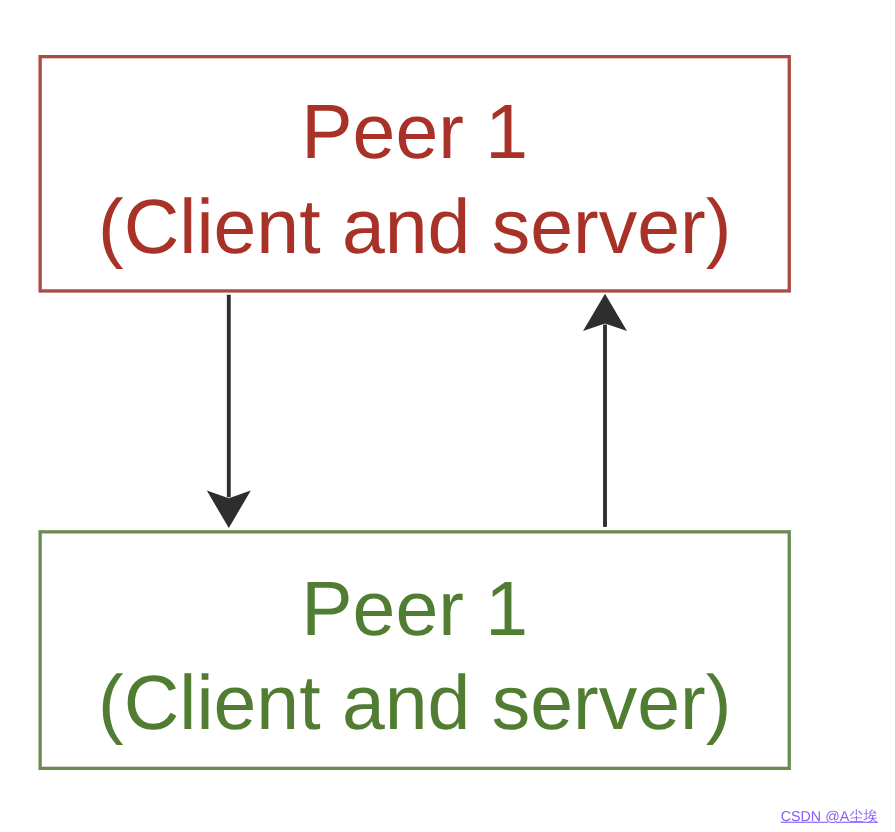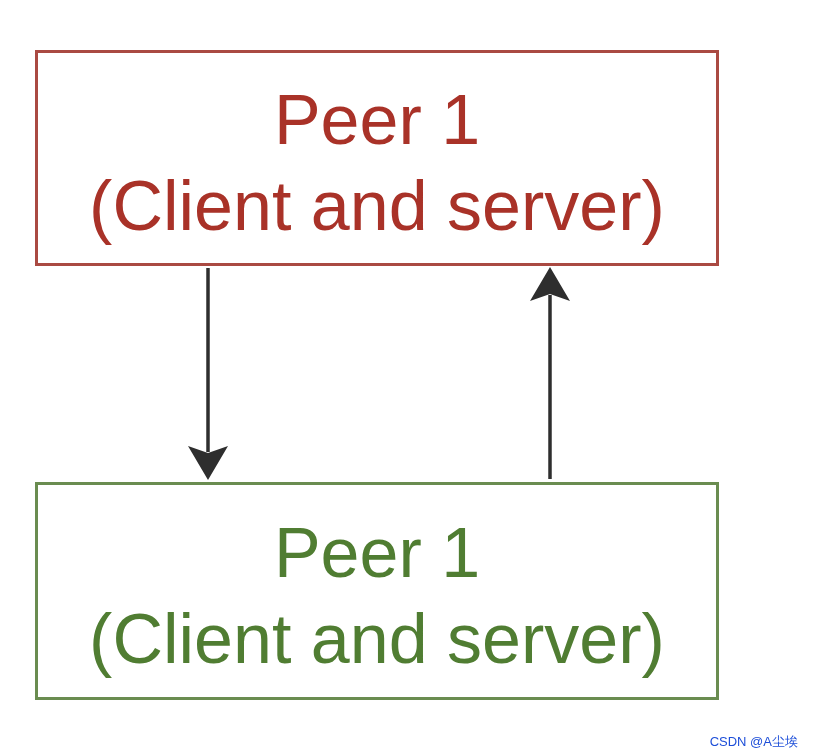--- a/index.html
+++ b/index.html
@@ -79,15 +79,15 @@
       <line x1="550" y1="479" x2="550" y2="295" stroke="currentColor" stroke-width="3.5"></line>
       <path d="M550 267 L530 301 L550 294 L570 301 Z" fill="currentColor"></path>
     </g>
   </svg>
 
   <div class="peer-box box-bottom" style="border-color: rgb(106, 140, 80); color: rgb(80, 125, 50);">
     <div class="line">Peer 1</div>
     <div class="line">(Client and server)</div>
   </div>
 
-  <div class="watermark" style="color: #1d4ed8;">CSDN @A尘埃</div>
+  <div class="watermark" style="color: #8b5cf6; text-decoration: underline;">CSDN @A尘埃</div>
 
 </div>
 
 </body></html>

